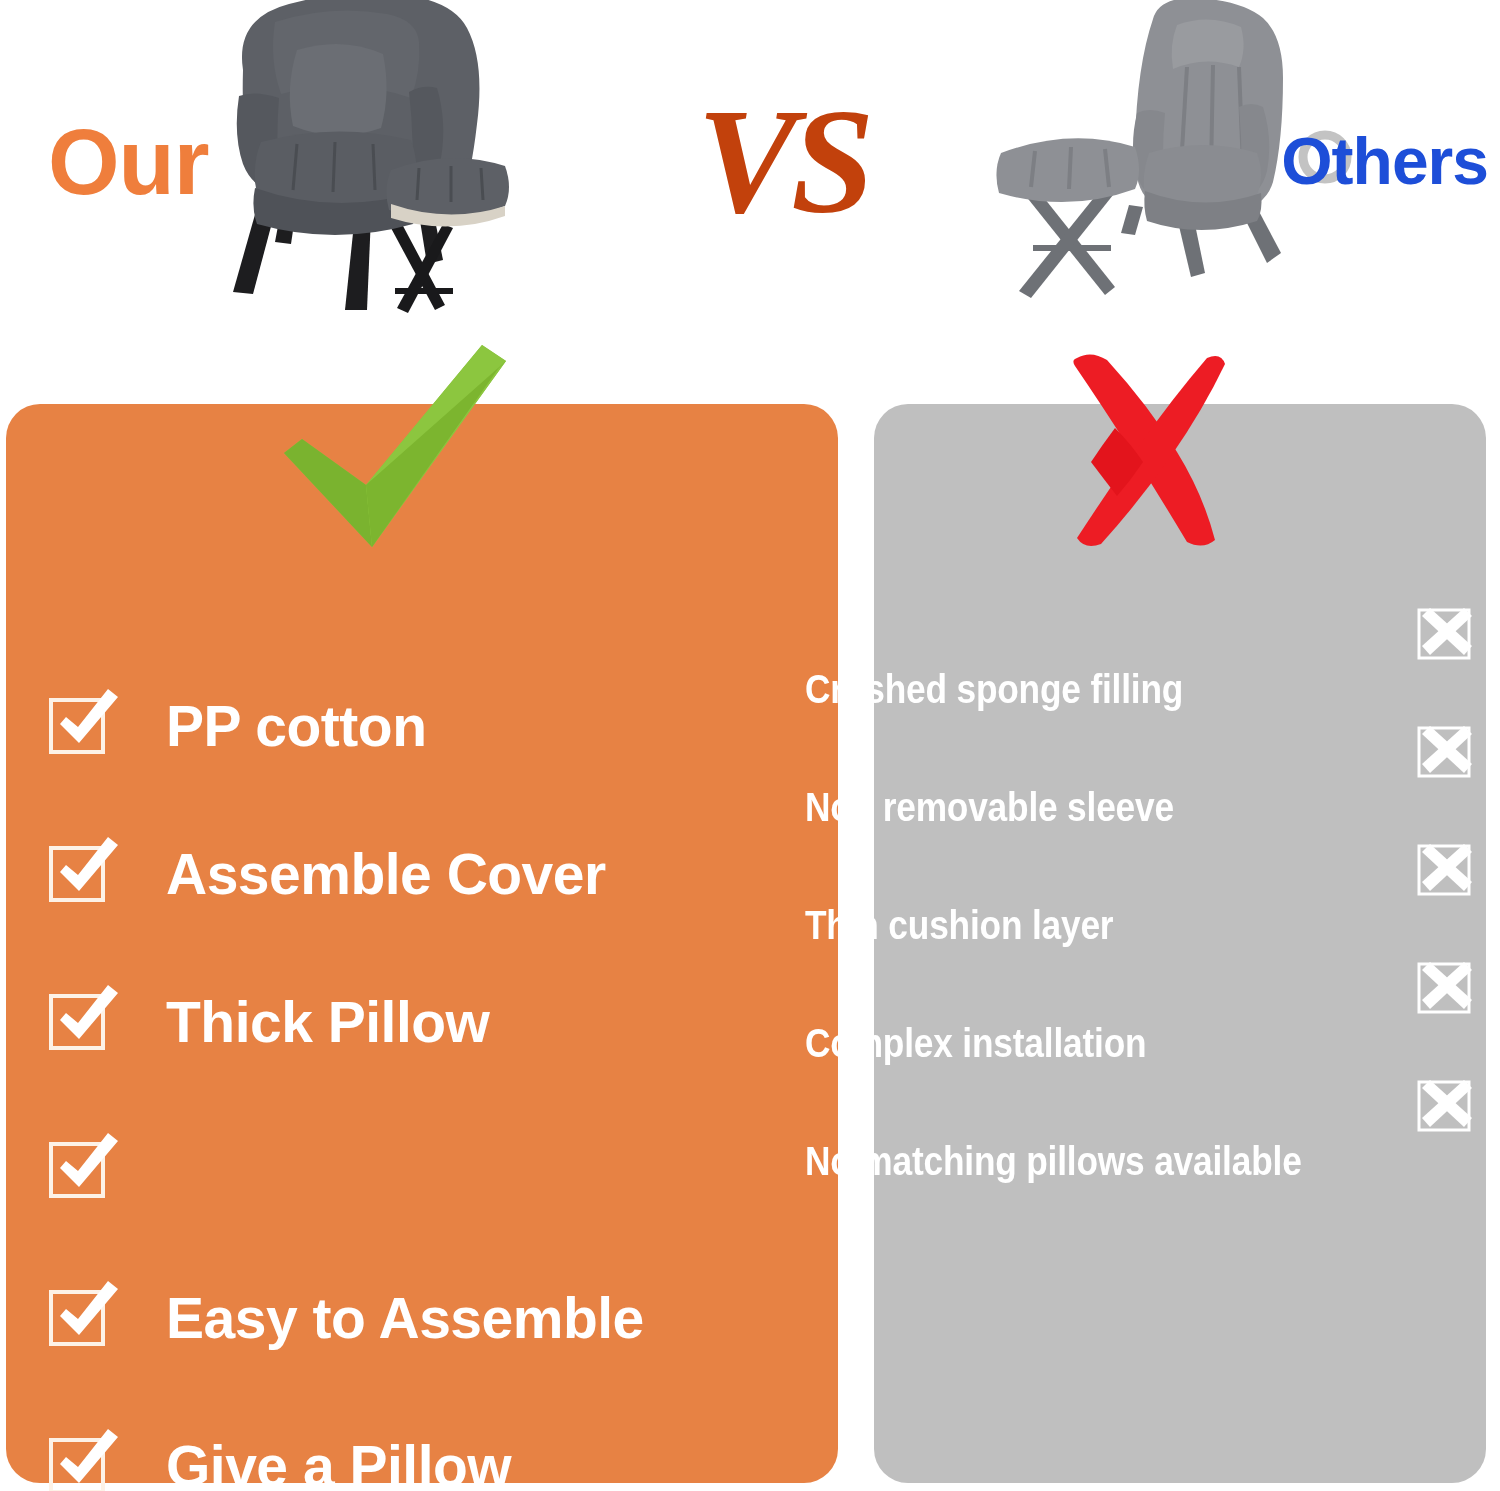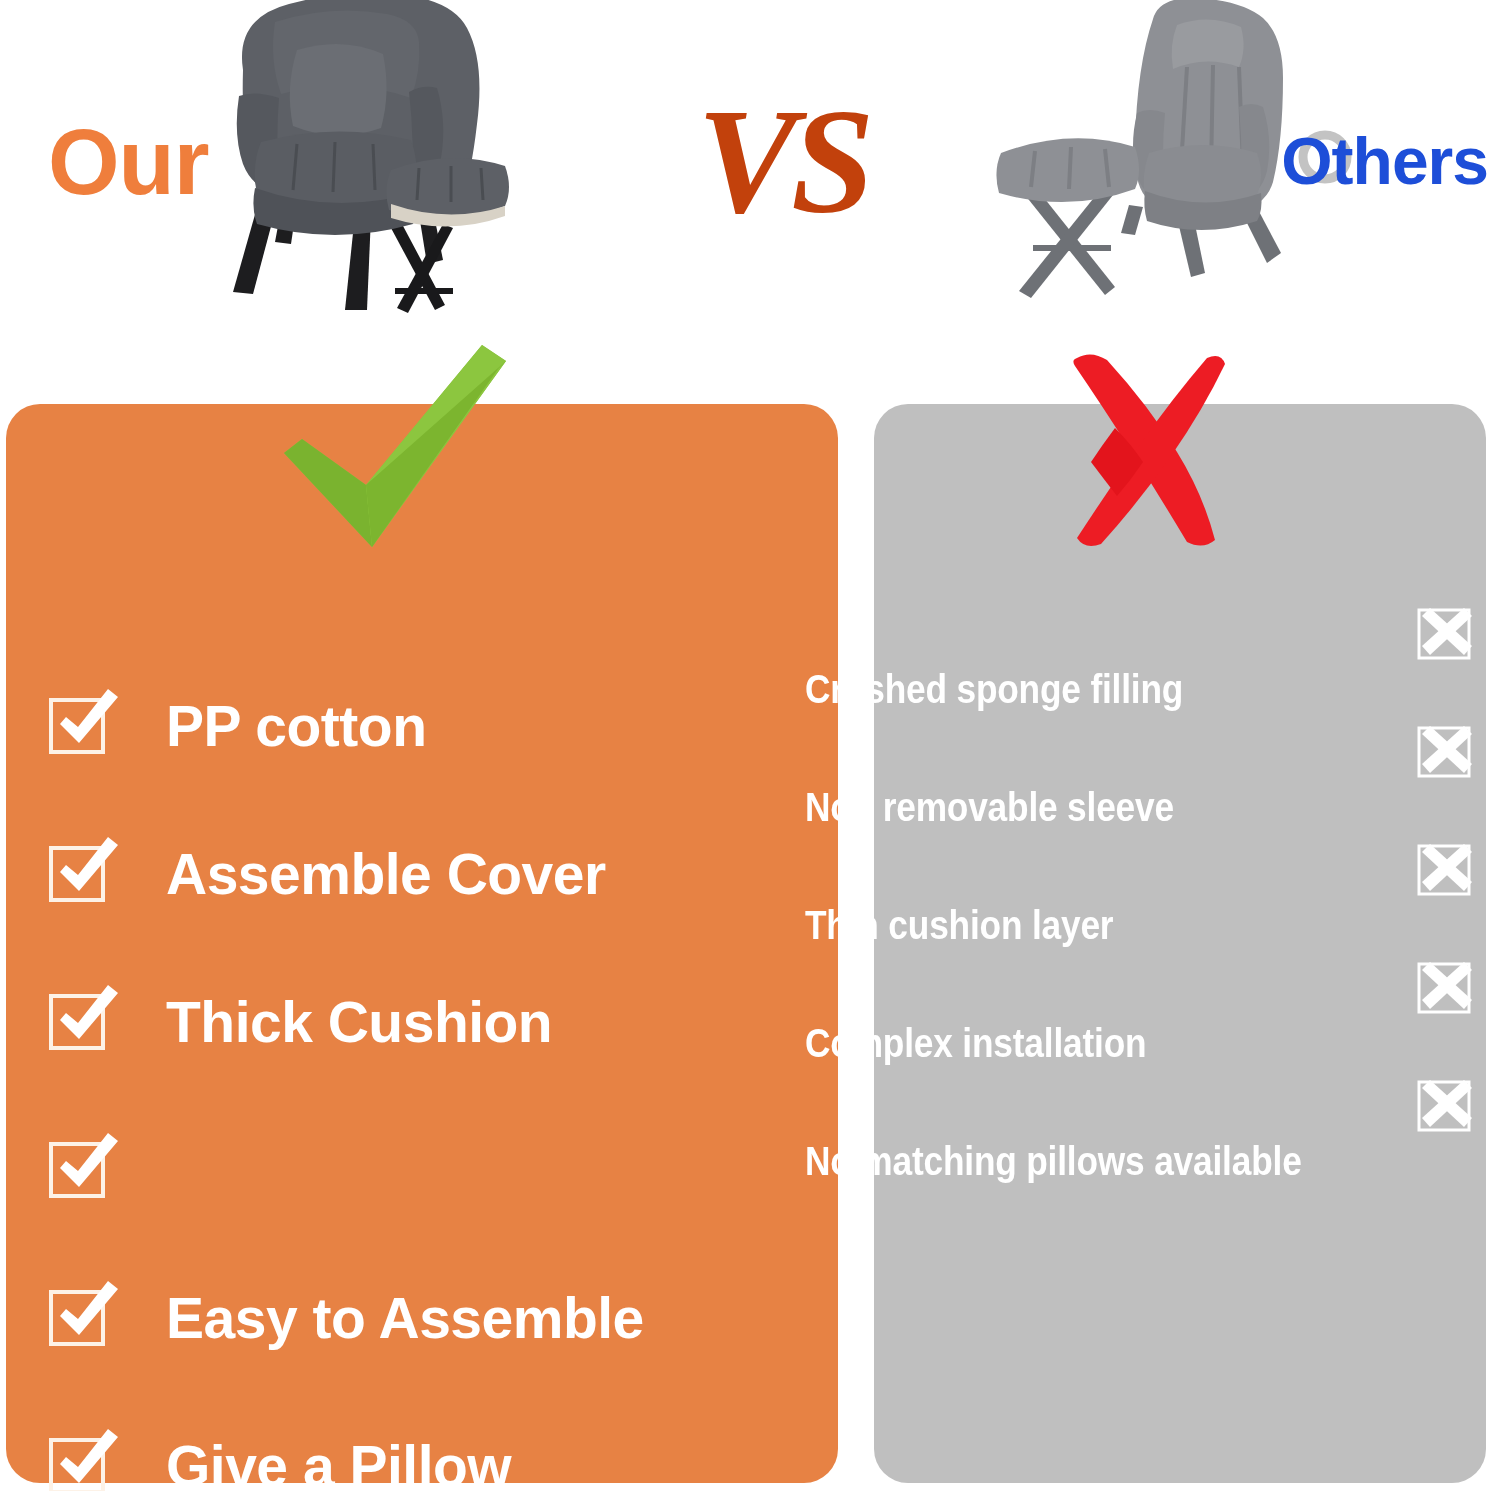--- a/index.html
+++ b/index.html
@@ -215,21 +215,21 @@
     <span class="row-text">Assemble Cover</span>
   </div>
 
   <div class="row">
     <span class="box-icon">
       <svg width="76" height="70" viewBox="0 0 76 70">
         <rect x="3" y="14" width="52" height="52" fill="none" stroke="#fdf2e7" stroke-width="4"></rect>
         <path d="M12 38 L18 31 L30 41 L60 3 L70 11 L31 57 Z" fill="#ffffff"></path>
       </svg>
     </span>
-    <span class="row-text">Thick Cushion</span>
+    <span class="row-text">Thick Pillow</span>
   </div>
 
   <div class="row">
     <span class="box-icon">
       <svg width="76" height="70" viewBox="0 0 76 70">
         <rect x="3" y="14" width="52" height="52" fill="none" stroke="#fdf2e7" stroke-width="4"></rect>
         <path d="M12 38 L18 31 L30 41 L60 3 L70 11 L31 57 Z" fill="#ffffff"></path>
       </svg>
     </span>
   </div>

